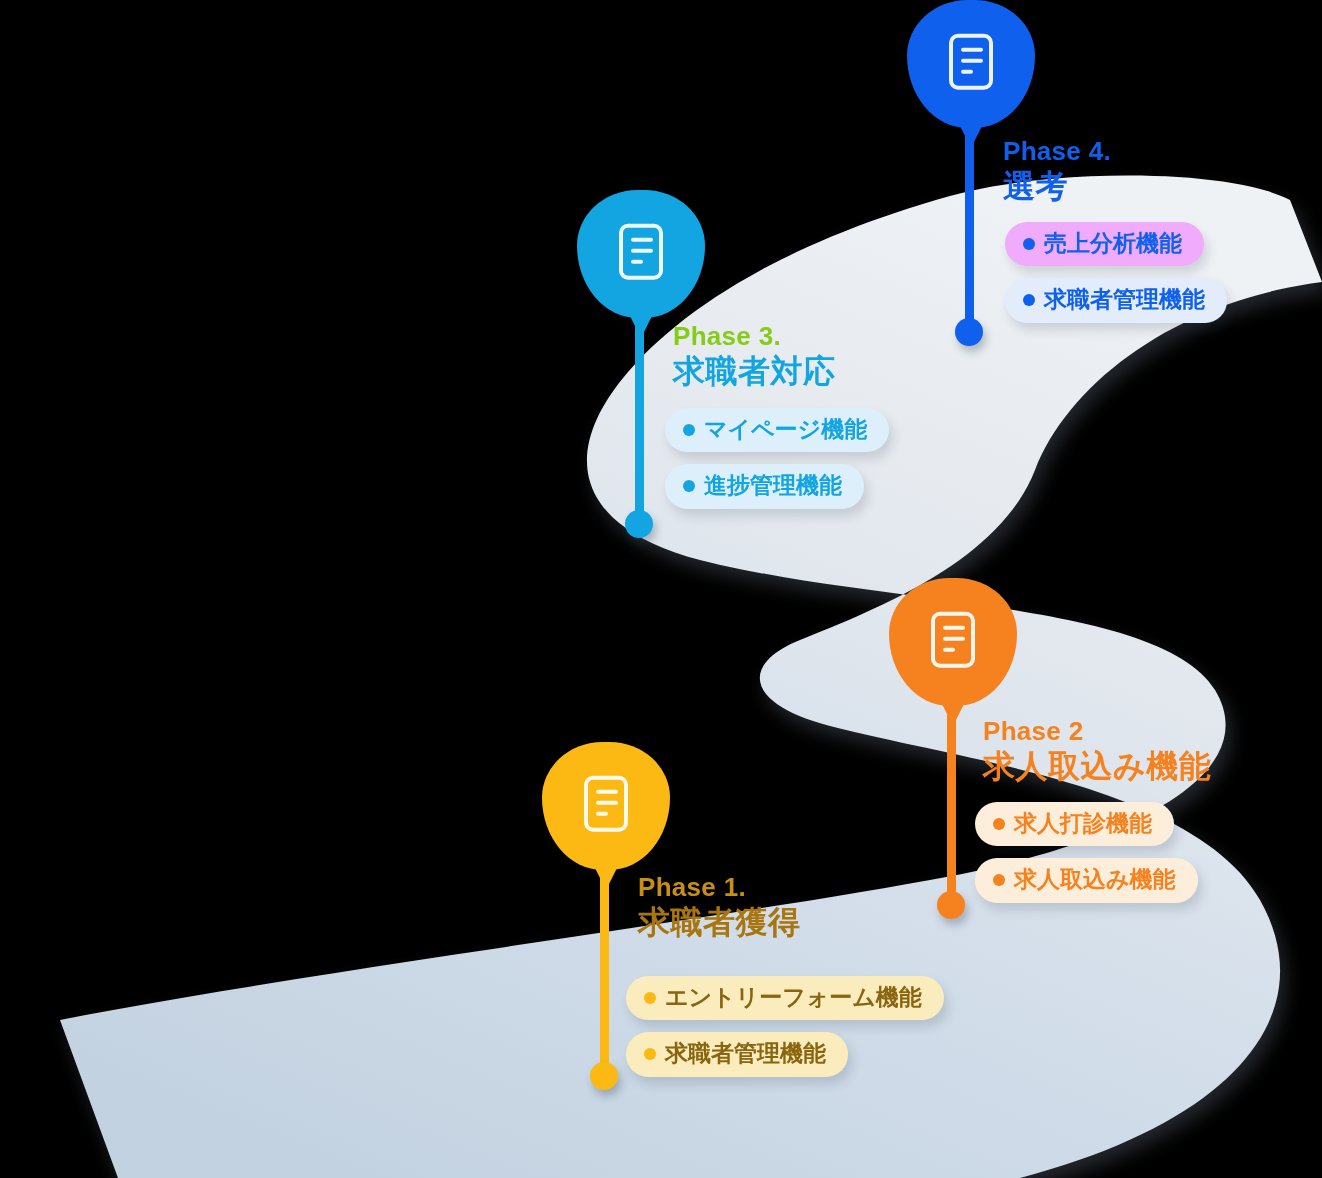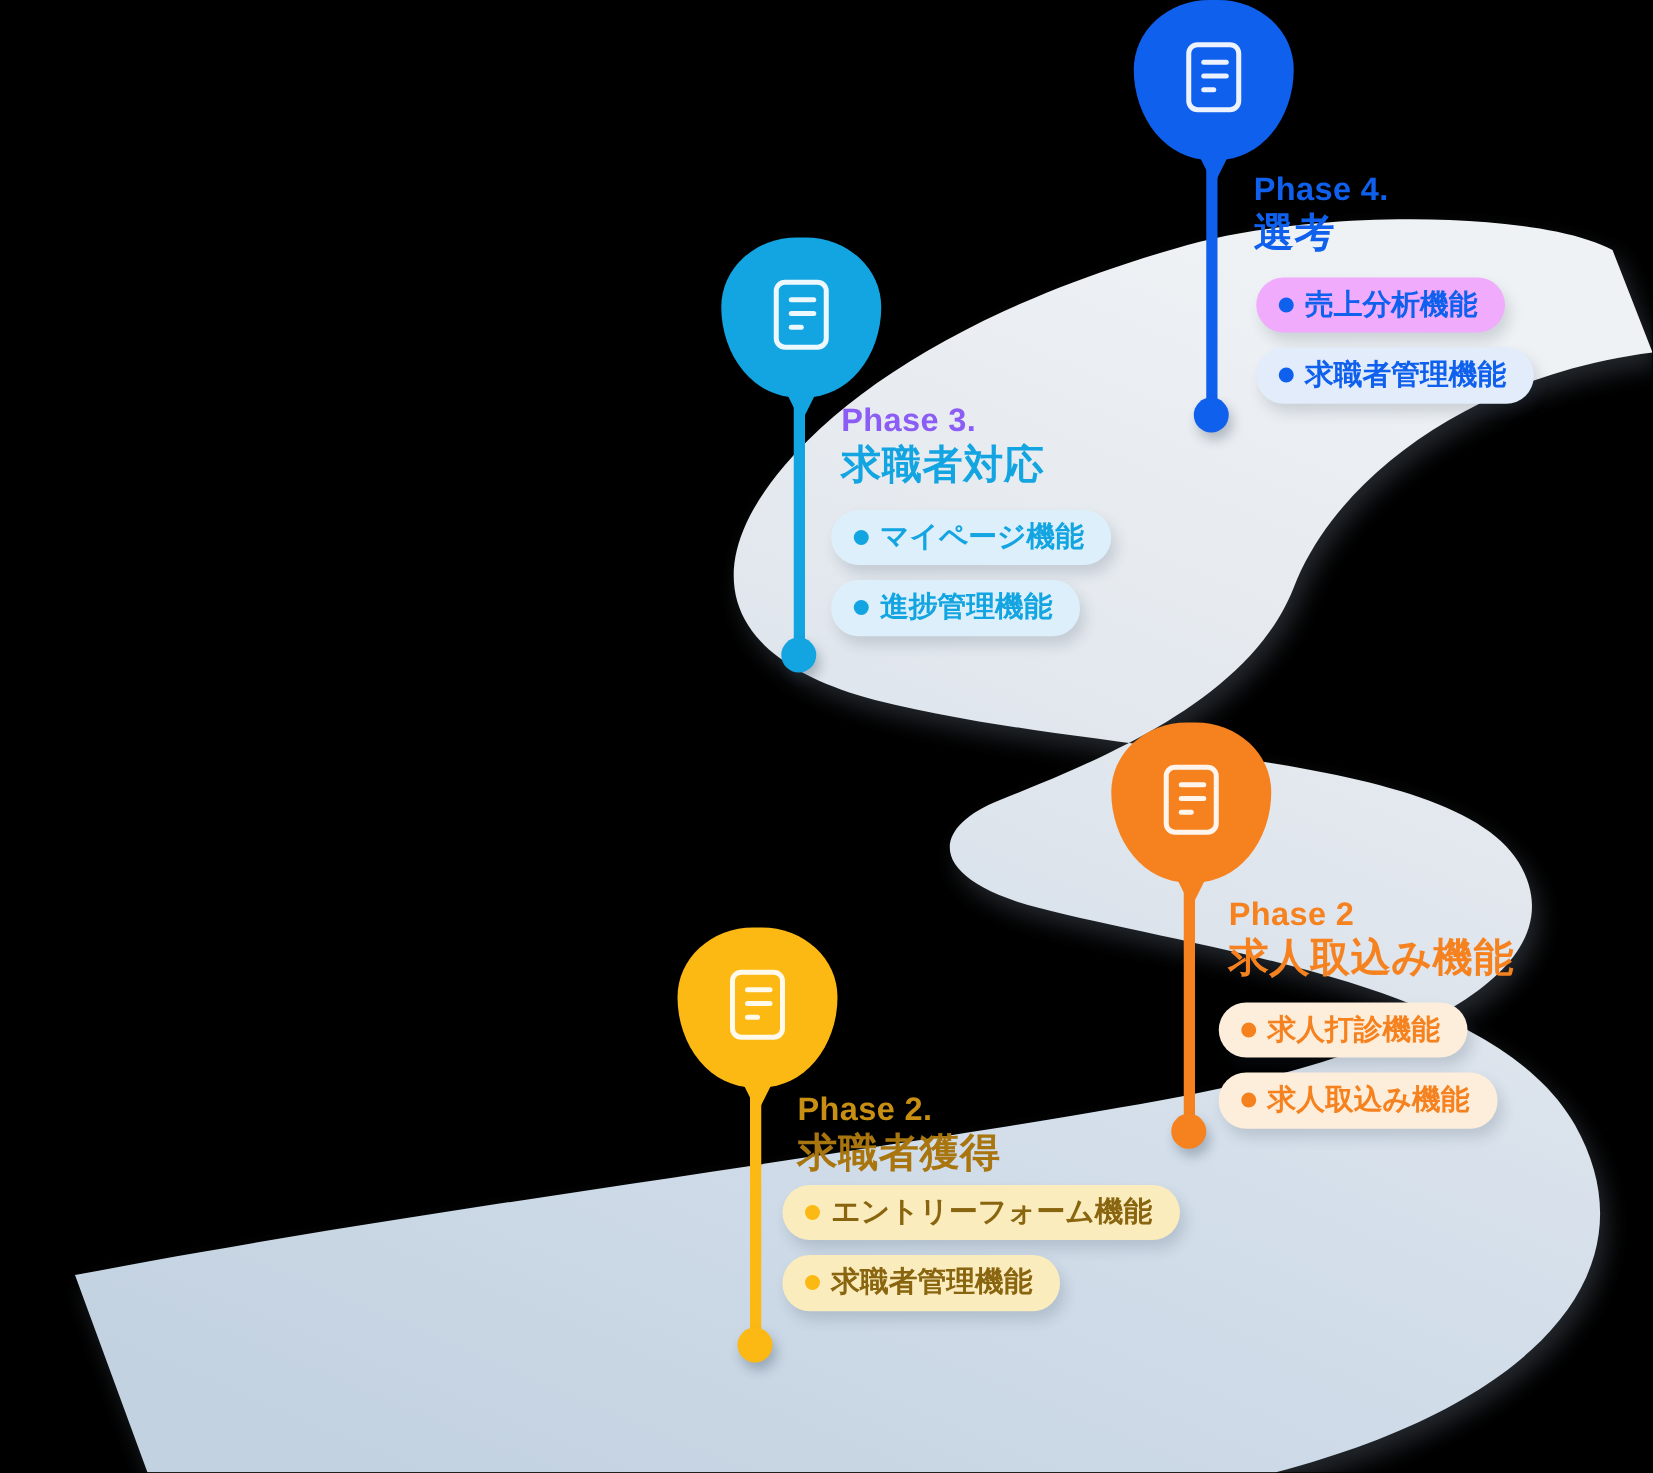--- a/index.html
+++ b/index.html
@@ -192,21 +192,21 @@
     <div class="stem-dot" style="left:48px; top:320px; background:#13a5e1;"></div>
     <div class="pin">
       <div class="pin-bubble" style="background:#13a5e1;"></div>
       <div class="pin-doc">
         <i class="l1"></i>
           <i class="l2"></i>
           <i class="l3"></i>
       </div>
     </div>
     <div class="phase-text" style="left:96px; top:133px;">
-      <div class="phase-eyebrow" style="color:#8b5cf6;">Phase 3.</div>
+      <div class="phase-eyebrow" style="color:#84cc16;">Phase 3.</div>
       <div class="phase-title" style="color:#13a5e1;">求職者対応</div>
     </div>
     <div class="chips" style="left:88px; top:218px;">
       <div><span class="chip" style="background:#ddeffa; color:#13a5e1;">
         <span class="dot" style="background:#13a5e1;"></span>
         <span>マイページ機能</span>
       </span></div>
       <div><span class="chip" style="background:#ddeffa; color:#13a5e1;">
         <span class="dot" style="background:#13a5e1;"></span>
         <span>進捗管理機能</span>
@@ -246,24 +246,24 @@
     <div class="stem-dot" style="left:48px; top:320px; background:#fdb913;"></div>
     <div class="pin">
       <div class="pin-bubble" style="background:#fdb913;"></div>
       <div class="pin-doc">
         <i class="l1"></i>
           <i class="l2"></i>
           <i class="l3"></i>
       </div>
     </div>
     <div class="phase-text" style="left:96px; top:132px;">
-      <div class="phase-eyebrow" style="color:#c98f13;">Phase 2.</div>
+      <div class="phase-eyebrow" style="color:#c98f13;">Phase 1.</div>
       <div class="phase-title" style="color:#a8750e;">求職者獲得</div>
     </div>
-    <div class="chips" style="left:84px; top:206px;">
+    <div class="chips" style="left:84px; top:234px;">
       <div><span class="chip" style="background:#faecbd; color:#8a6510;">
         <span class="dot" style="background:#fdb913;"></span>
         <span>エントリーフォーム機能</span>
       </span></div>
       <div><span class="chip" style="background:#faecbd; color:#8a6510;">
         <span class="dot" style="background:#fdb913;"></span>
         <span>求職者管理機能</span>
       </span></div>
     </div>
   </div>

